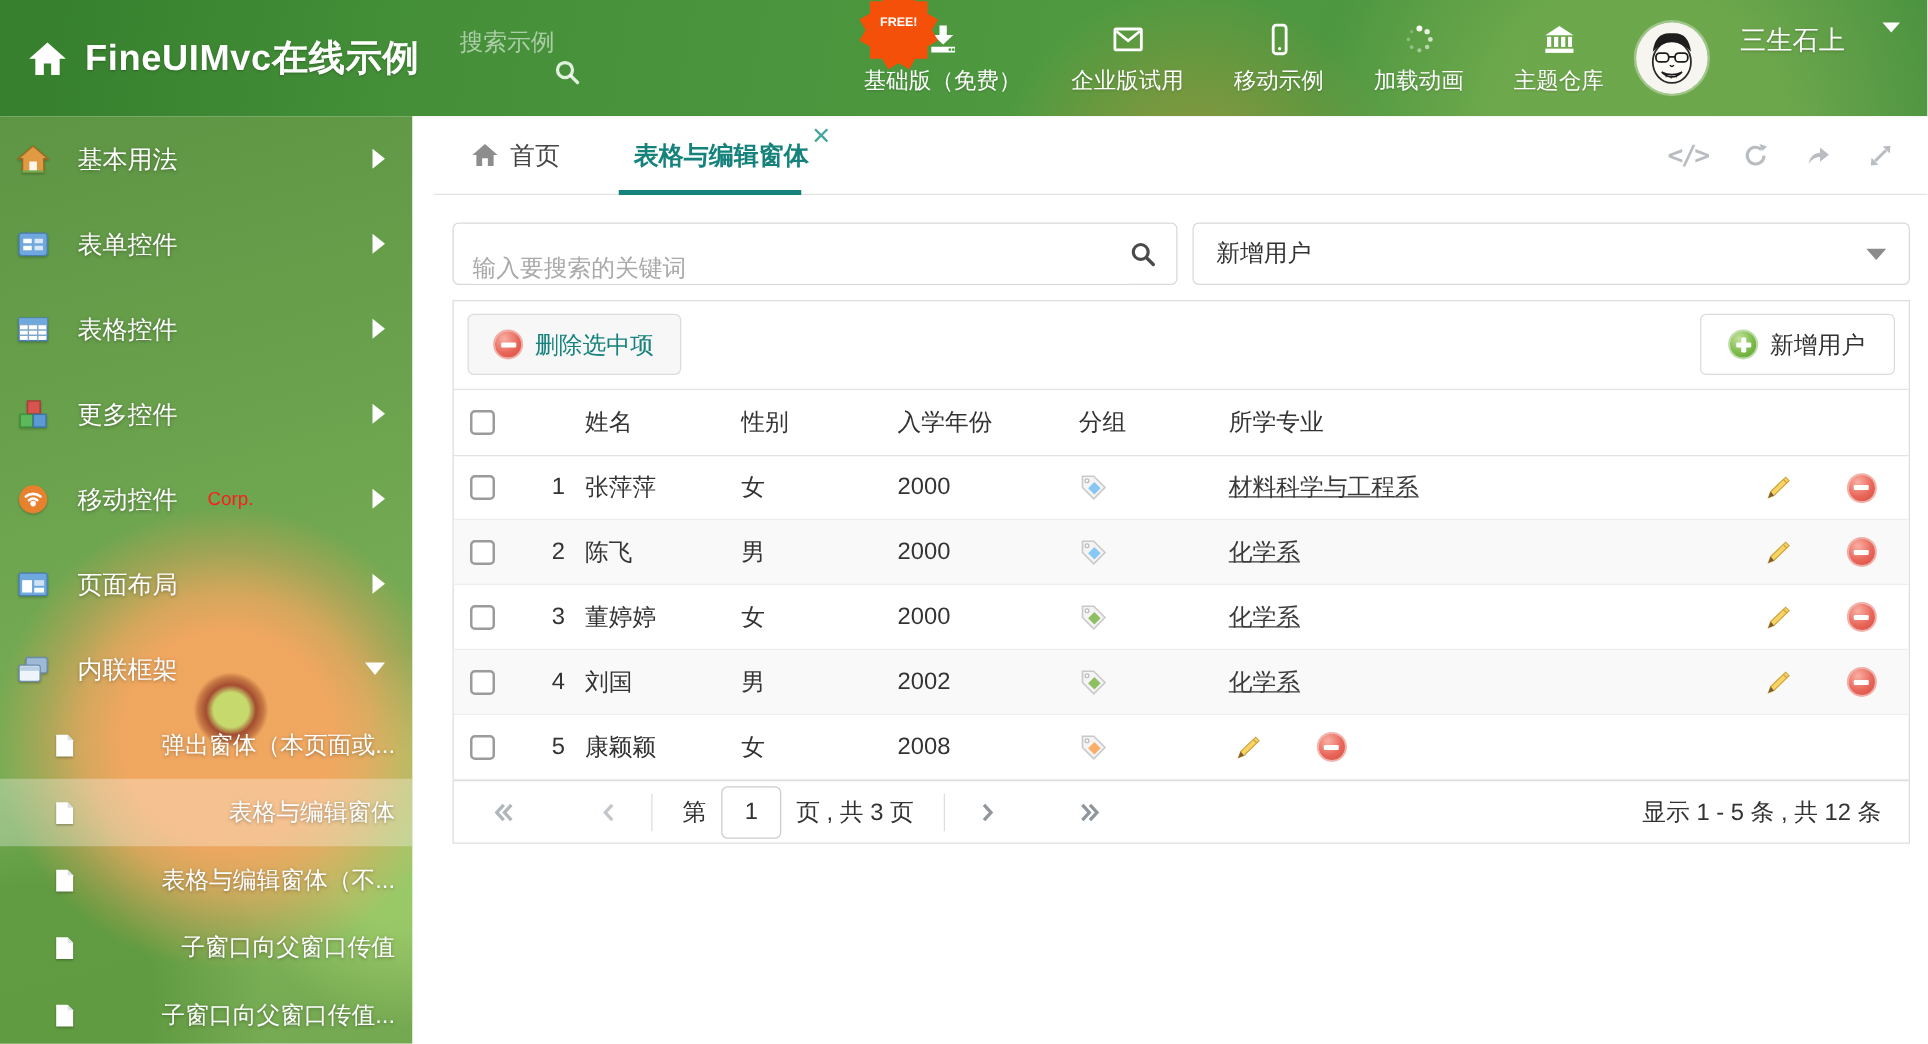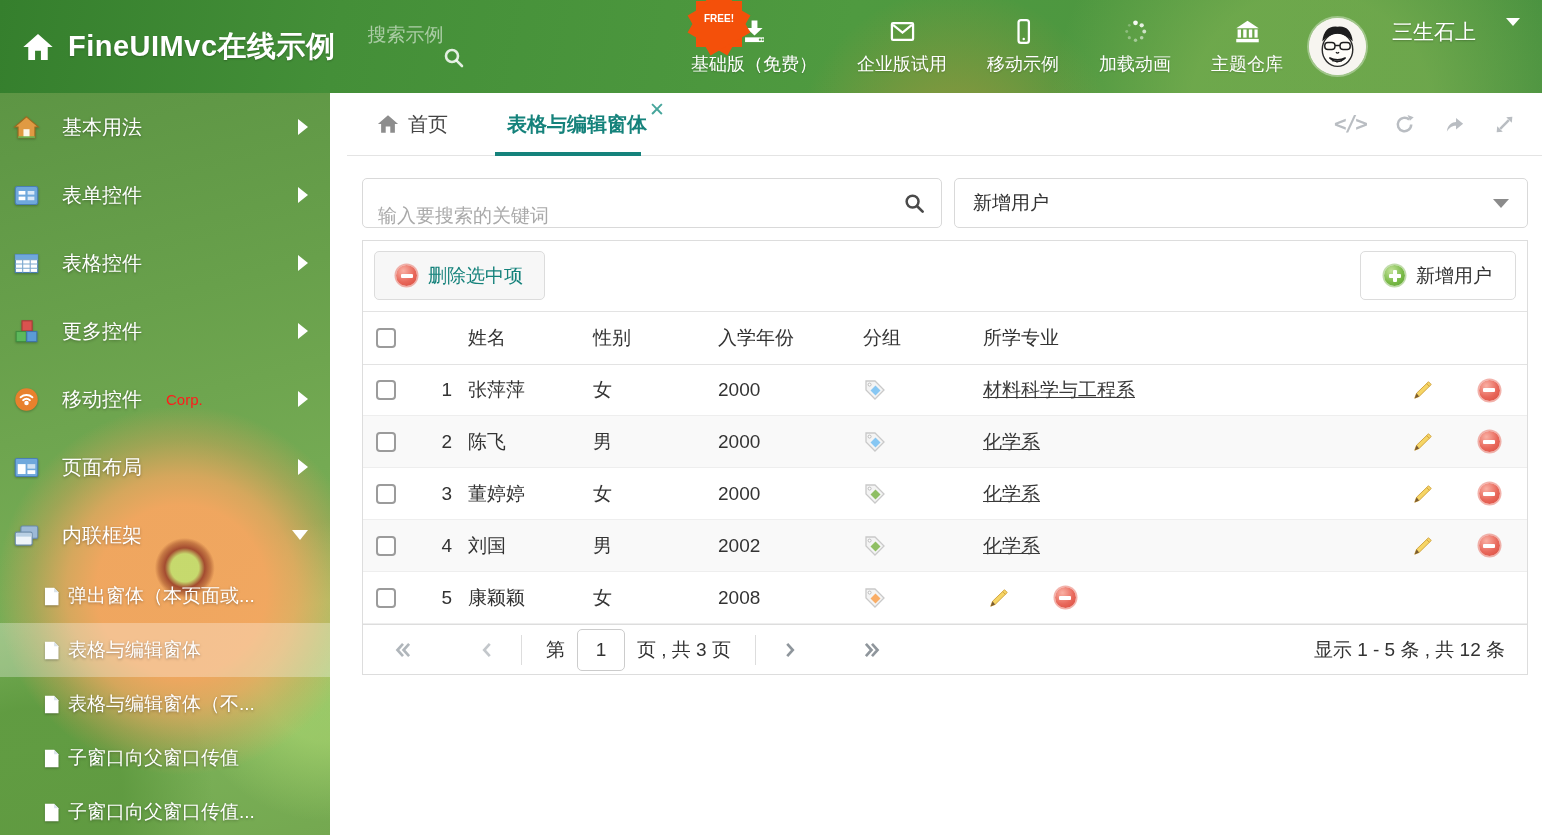--- a/index.html
+++ b/index.html
@@ -47,21 +47,21 @@
       radial-gradient(circle at 55% 67%, rgba(246,166,96,.95) 0 85px, rgba(246,166,96,.75) 115px, rgba(244,160,92,.35) 150px, transparent 185px),
       radial-gradient(circle at 100% 78%, rgba(185,225,120,.5) 0 70px, transparent 150px),
       radial-gradient(circle at 10% 95%, rgba(90,150,60,.8) 0 90px, transparent 180px),
       linear-gradient(165deg,#5d9544 0%,#68a04b 30%,#74aa53 55%,#7db35a 80%,#74a850 100%);
   }
   .side-item { height:68px; display:flex; align-items:center; padding:0 22px 0 13px; gap:22px; color:#fff; font-size:20px; text-shadow:0 1px 3px rgba(0,0,0,.35); cursor:pointer; }
   .side-item svg { width:27px; height:27px; flex:0 0 auto; filter:drop-shadow(0 1px 1px rgba(0,0,0,.25)); }
   .corp-badge { color:#ff1c1c; font-size:15px; margin-left:2px; text-shadow:none; }
   .tri-right { width:0; height:0; border-top:8px solid transparent; border-bottom:8px solid transparent; border-left:10px solid #fff; margin-left:auto; }
   .tri-down  { width:0; height:0; border-left:8px solid transparent; border-right:8px solid transparent; border-top:10px solid #fff; margin-left:auto; }
-  .side-sub { height:54px; display:flex; align-items:center; padding:0 14px 0 41px; gap:6px; color:#fff; font-size:19px; text-shadow:0 1px 3px rgba(0,0,0,.35); cursor:pointer; white-space:nowrap; }
+  .side-sub { height:54px; display:flex; align-items:center; padding:0 14px 0 41px; gap:6px; color:#fff; font-size:19px; text-shadow:0 1px 3px rgba(0,0,0,.35); cursor:pointer; white-space:nowrap;justify-content:space-between; }
   .side-sub svg { width:21px; height:21px; flex:0 0 auto; filter:drop-shadow(0 1px 1px rgba(0,0,0,.3)); }
   .side-sub.active { background:rgba(255,255,255,.3); }
 
   
   .main { position:absolute; top:93px; left:330px; right:0; bottom:0; background:#fff;padding-left:17px; }
 
   .tabbar { height:63px; border-bottom:1px solid #e4e4e4; display:flex; align-items:center; padding-left:30px; position:relative; }
   .tab-home { display:flex; align-items:center; gap:9px; font-size:20px; color:#444; cursor:pointer; }
   .tab-home svg { width:22px; height:22px; }
   .tab-active { margin-left:47px; position:relative; height:63px; display:flex; align-items:center; padding:0 12px; color:#15827b; font-weight:bold; font-size:20px; cursor:pointer; }

